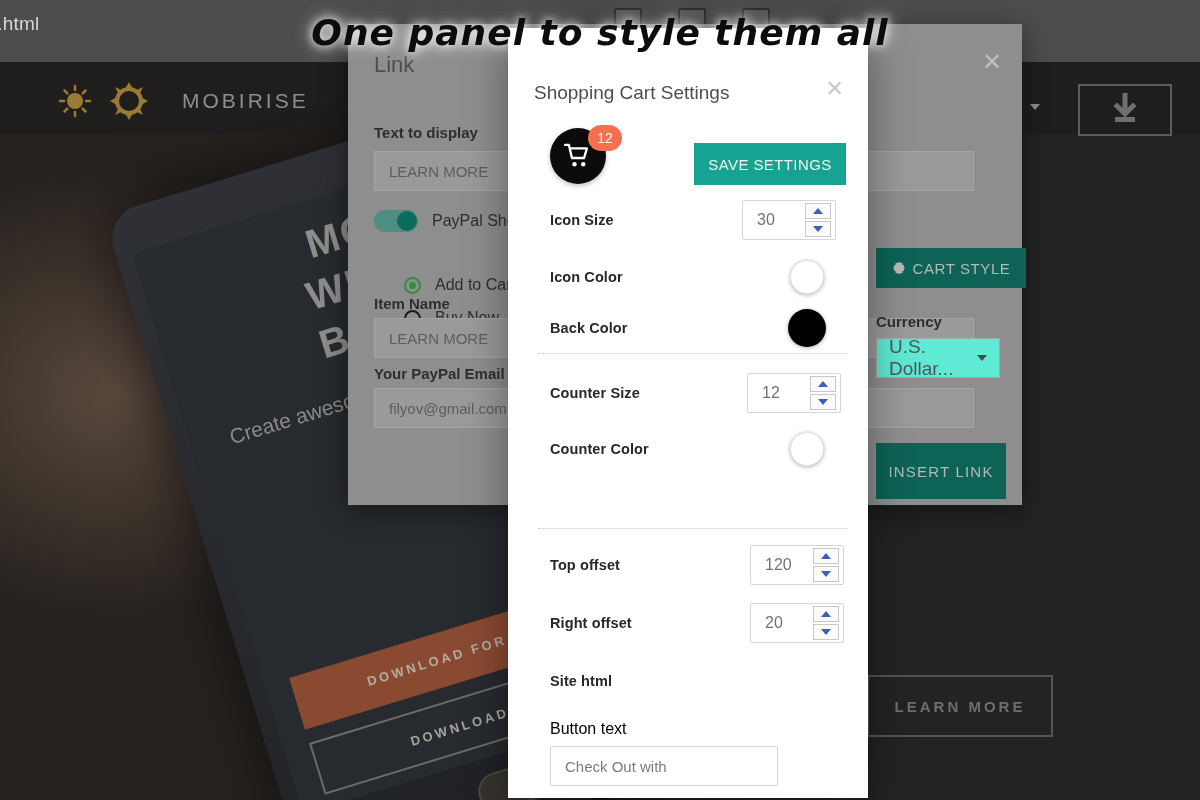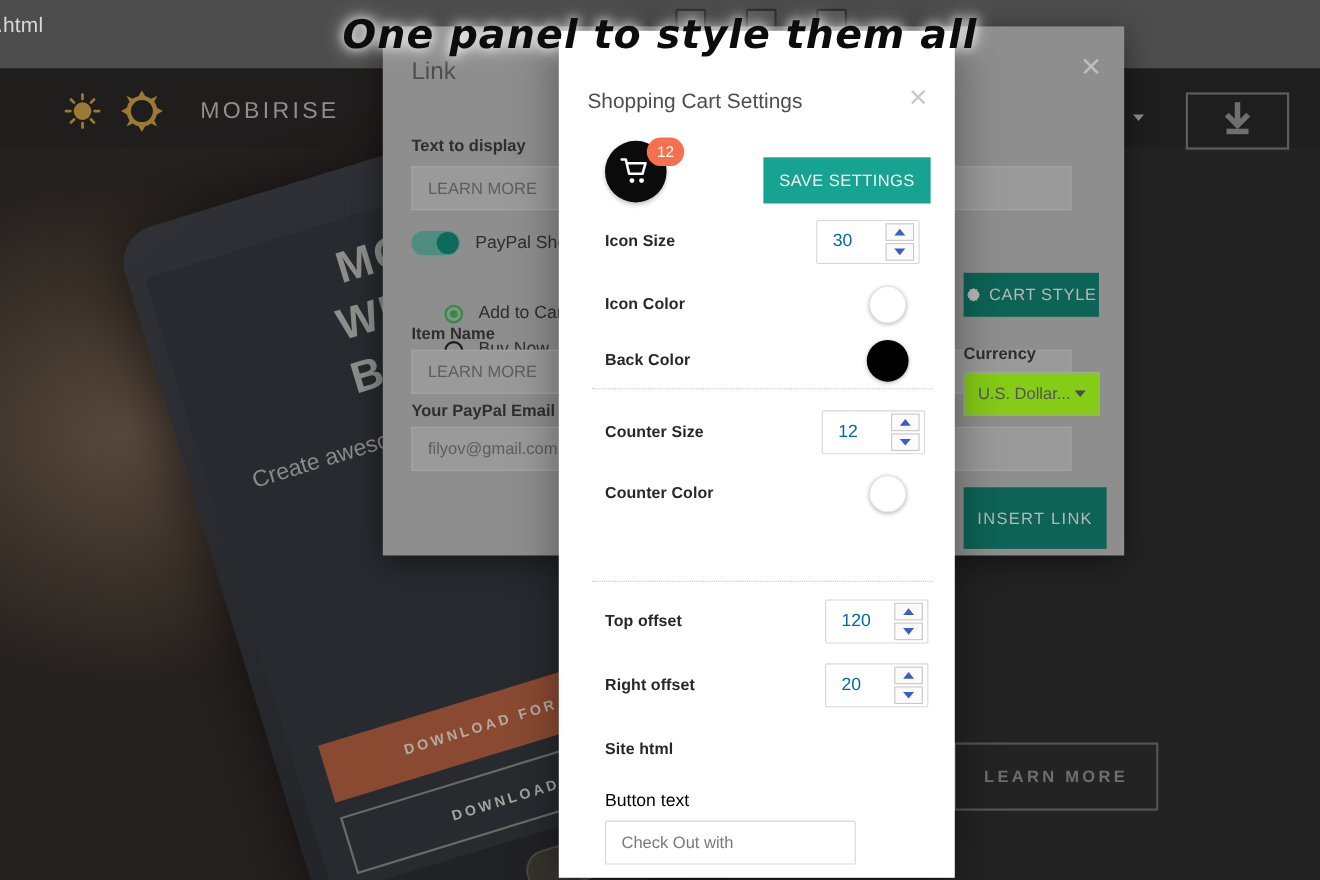--- a/index.html
+++ b/index.html
@@ -194,31 +194,31 @@
     content: ''; position: absolute; inset: 3px;
     border-radius: 50%; background: #2f8f3d;
   }
   #ld-item-label { position: absolute; top: 288px; left: 26px; }
   #ld-item-input { top: 314px; left: 26px; width: 600px; }
   #ld-email-label { position: absolute; top: 358px; left: 26px; }
   #ld-email-input { top: 384px; left: 26px; width: 600px; }
 
   #ld-cart-style-btn {
     position: absolute; top: 224px; left: 528px;
-    width: 123px; height: 40px; background: #0d6356;
+    width: 150px; height: 40px; background: #0d6356;
     display: flex; align-items: center; justify-content: center; gap: 7px;
     color: #b8b8b8; font-size: 15px; letter-spacing: .6px; cursor: pointer;
   }
   #ld-currency-label { position: absolute; top: 289px; left: 528px; }
   #ld-currency-select {
     position: absolute; top: 314px; left: 528px;
-    width: 124px; height: 40px; background: #84cc16;
+    width: 124px; height: 40px; background: #5eead4;
     border: 1px solid #a5a5a5;
     display: flex; align-items: center; justify-content: space-between;
-    padding: 0 12px; font-size: 15px; color: #555;
+    padding: 0 12px; font-size: 19px; color: #555;
   }
   #ld-insert-btn {
     position: absolute; top: 419px; left: 528px;
     width: 130px; height: 56px; background: #0d6356;
     display: flex; align-items: center; justify-content: center;
     color: #b8b8b8; font-size: 15px; letter-spacing: 1.2px; cursor: pointer;
   }
 
   
   #cart-modal {
@@ -270,21 +270,21 @@
     font-size: 14.5px; font-weight: bold; color: #282828;
     letter-spacing: .1px;
   }
   .spinner {
     position: absolute; right: 0;
     width: 94px; height: 40px;
     border: 1px solid #d7d7d7; background: #fff; border-radius: 2px;
     display: flex; align-items: center;
   }
   .spinner .sval {
-    flex: 1; padding-left: 14px; font-size: 16px; color: #0369a1;
+    flex: 1; padding-left: 14px; font-size: 16px; color: #737373;
   }
   .spinner .sbtns {
     width: 26px; height: 34px; margin-right: 4px;
     display: flex; flex-direction: column; gap: 2px;
   }
   .spinner .sbtn {
     flex: 1; border: 1px solid #c8c8c8; background: #fbfbfb;
     display: flex; align-items: center; justify-content: center;
   }
   .tri-up {

